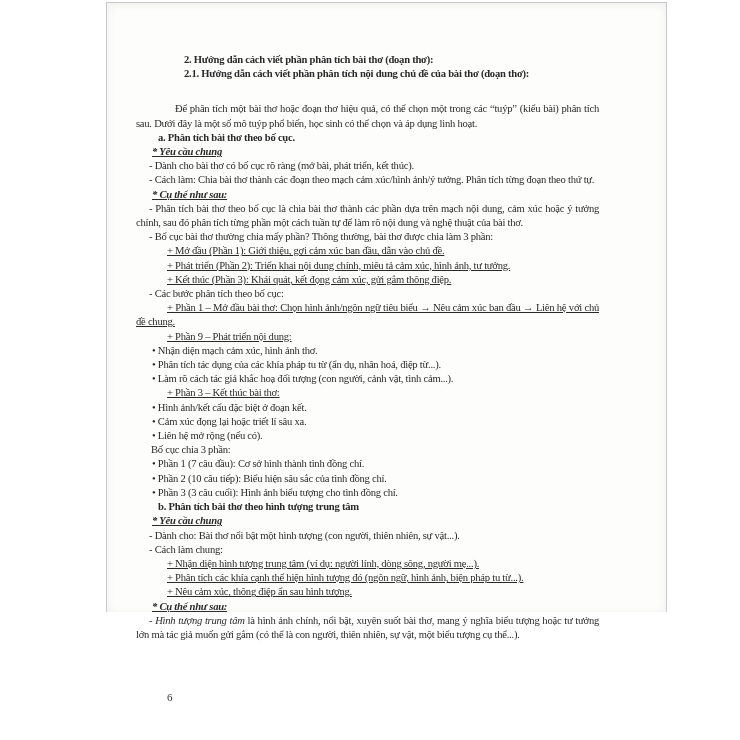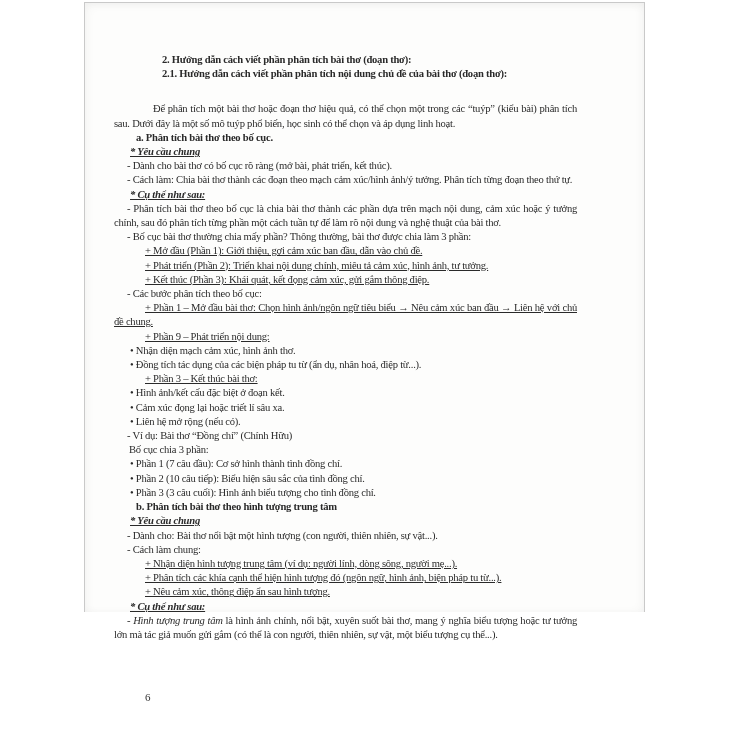--- a/index.html
+++ b/index.html
@@ -10,21 +10,21 @@
   }
   html,body{margin:0;padding:0;}
   body{
     width:740px;height:740px;
     background:var(--outer);
     font-family:"Liberation Serif","DejaVu Serif",serif;
     overflow:hidden;
   }
   .scene{position:relative;width:740px;height:740px;background:var(--outer);overflow:hidden;}
   .page{
-    position:absolute;left:84px;top:2px;width:561px;height:610px;
+    position:absolute;left:106px;top:2px;width:561px;height:610px;
     background:var(--paper);
     border-left:1px solid var(--border);
     border-right:1px solid var(--border);
     border-top:1px solid var(--border);
     box-sizing:border-box;
     box-shadow:inset 3px 3px 8px rgba(0,0,0,0.035), inset -3px 0 8px rgba(0,0,0,0.035);
   }
   .content{
     position:absolute;left:29px;top:50px;width:463px;
     color:var(--ink);
@@ -61,26 +61,26 @@
         <p class="para star">* Cụ thể như sau:</p>
         <p class="para dash">- Phân tích bài thơ theo bố cục là chia bài thơ thành các phần dựa trên mạch nội dung, cảm xúc hoặc ý tưởng chính, sau đó phân tích từng phần một cách tuần tự để làm rõ nội dung và nghệ thuật của bài thơ.</p>
         <p class="para dash">- Bố cục bài thơ thường chia mấy phần? Thông thường, bài thơ được chia làm 3 phần:</p>
         <p class="para plus">+ Mở đầu (Phần 1): Giới thiệu, gợi cảm xúc ban đầu, dẫn vào chủ đề.</p>
         <p class="para plus">+ Phát triển (Phần 2): Triển khai nội dung chính, miêu tả cảm xúc, hình ảnh, tư tưởng.</p>
         <p class="para plus">+ Kết thúc (Phần 3): Khái quát, kết đọng cảm xúc, gửi gắm thông điệp.</p>
         <p class="para dash">- Các bước phân tích theo bố cục:</p>
         <p class="para plus">+ Phần 1 – Mở đầu bài thơ: Chọn hình ảnh/ngôn ngữ tiêu biểu → Nêu cảm xúc ban đầu → Liên hệ với chủ đề chung.</p>
         <p class="para plus">+ Phần 9 – Phát triển nội dung:</p>
         <p class="para bullet">• Nhận diện mạch cảm xúc, hình ảnh thơ.</p>
-        <p class="para bullet">• Đồng tích tác dụng của các biện pháp tu từ (ẩn dụ, nhân hoá, điệp từ...).</p>
+        <p class="para bullet">• Phân tích tác dụng của các khía pháp tu từ (ẩn dụ, nhân hoá, điệp từ...).</p>
+        <p class="para bullet">• Làm rõ cách tác giả khắc hoạ đối tượng (con người, cảnh vật, tình cảm...).</p>
         <p class="para plus">+ Phần 3 – Kết thúc bài thơ:</p>
         <p class="para bullet">• Hình ảnh/kết cấu đặc biệt ở đoạn kết.</p>
         <p class="para bullet">• Cảm xúc đọng lại hoặc triết lí sâu xa.</p>
         <p class="para bullet">• Liên hệ mở rộng (nếu có).</p>
-        <p class="para dash">- Ví dụ: Bài thơ “Đồng chí” (Chính Hữu)</p>
         <p class="para flush">Bố cục chia 3 phần:</p>
         <p class="para bullet">• Phần 1 (7 câu đầu): Cơ sở hình thành tình đồng chí.</p>
         <p class="para bullet">• Phần 2 (10 câu tiếp): Biểu hiện sâu sắc của tình đồng chí.</p>
         <p class="para bullet">• Phần 3 (3 câu cuối): Hình ảnh biểu tượng cho tình đồng chí.</p>
         <p class="para h3">b. Phân tích bài thơ theo hình tượng trung tâm</p>
         <p class="para star">* Yêu cầu chung</p>
         <p class="para dash">- Dành cho: Bài thơ nổi bật một hình tượng (con người, thiên nhiên, sự vật...).</p>
         <p class="para dash">- Cách làm chung:</p>
         <p class="para plus">+ Nhận diện hình tượng trung tâm (ví dụ: người lính, dòng sông, người mẹ...).</p>
         <p class="para plus">+ Phân tích các khía cạnh thể hiện hình tượng đó (ngôn ngữ, hình ảnh, biện pháp tu từ...).</p>

